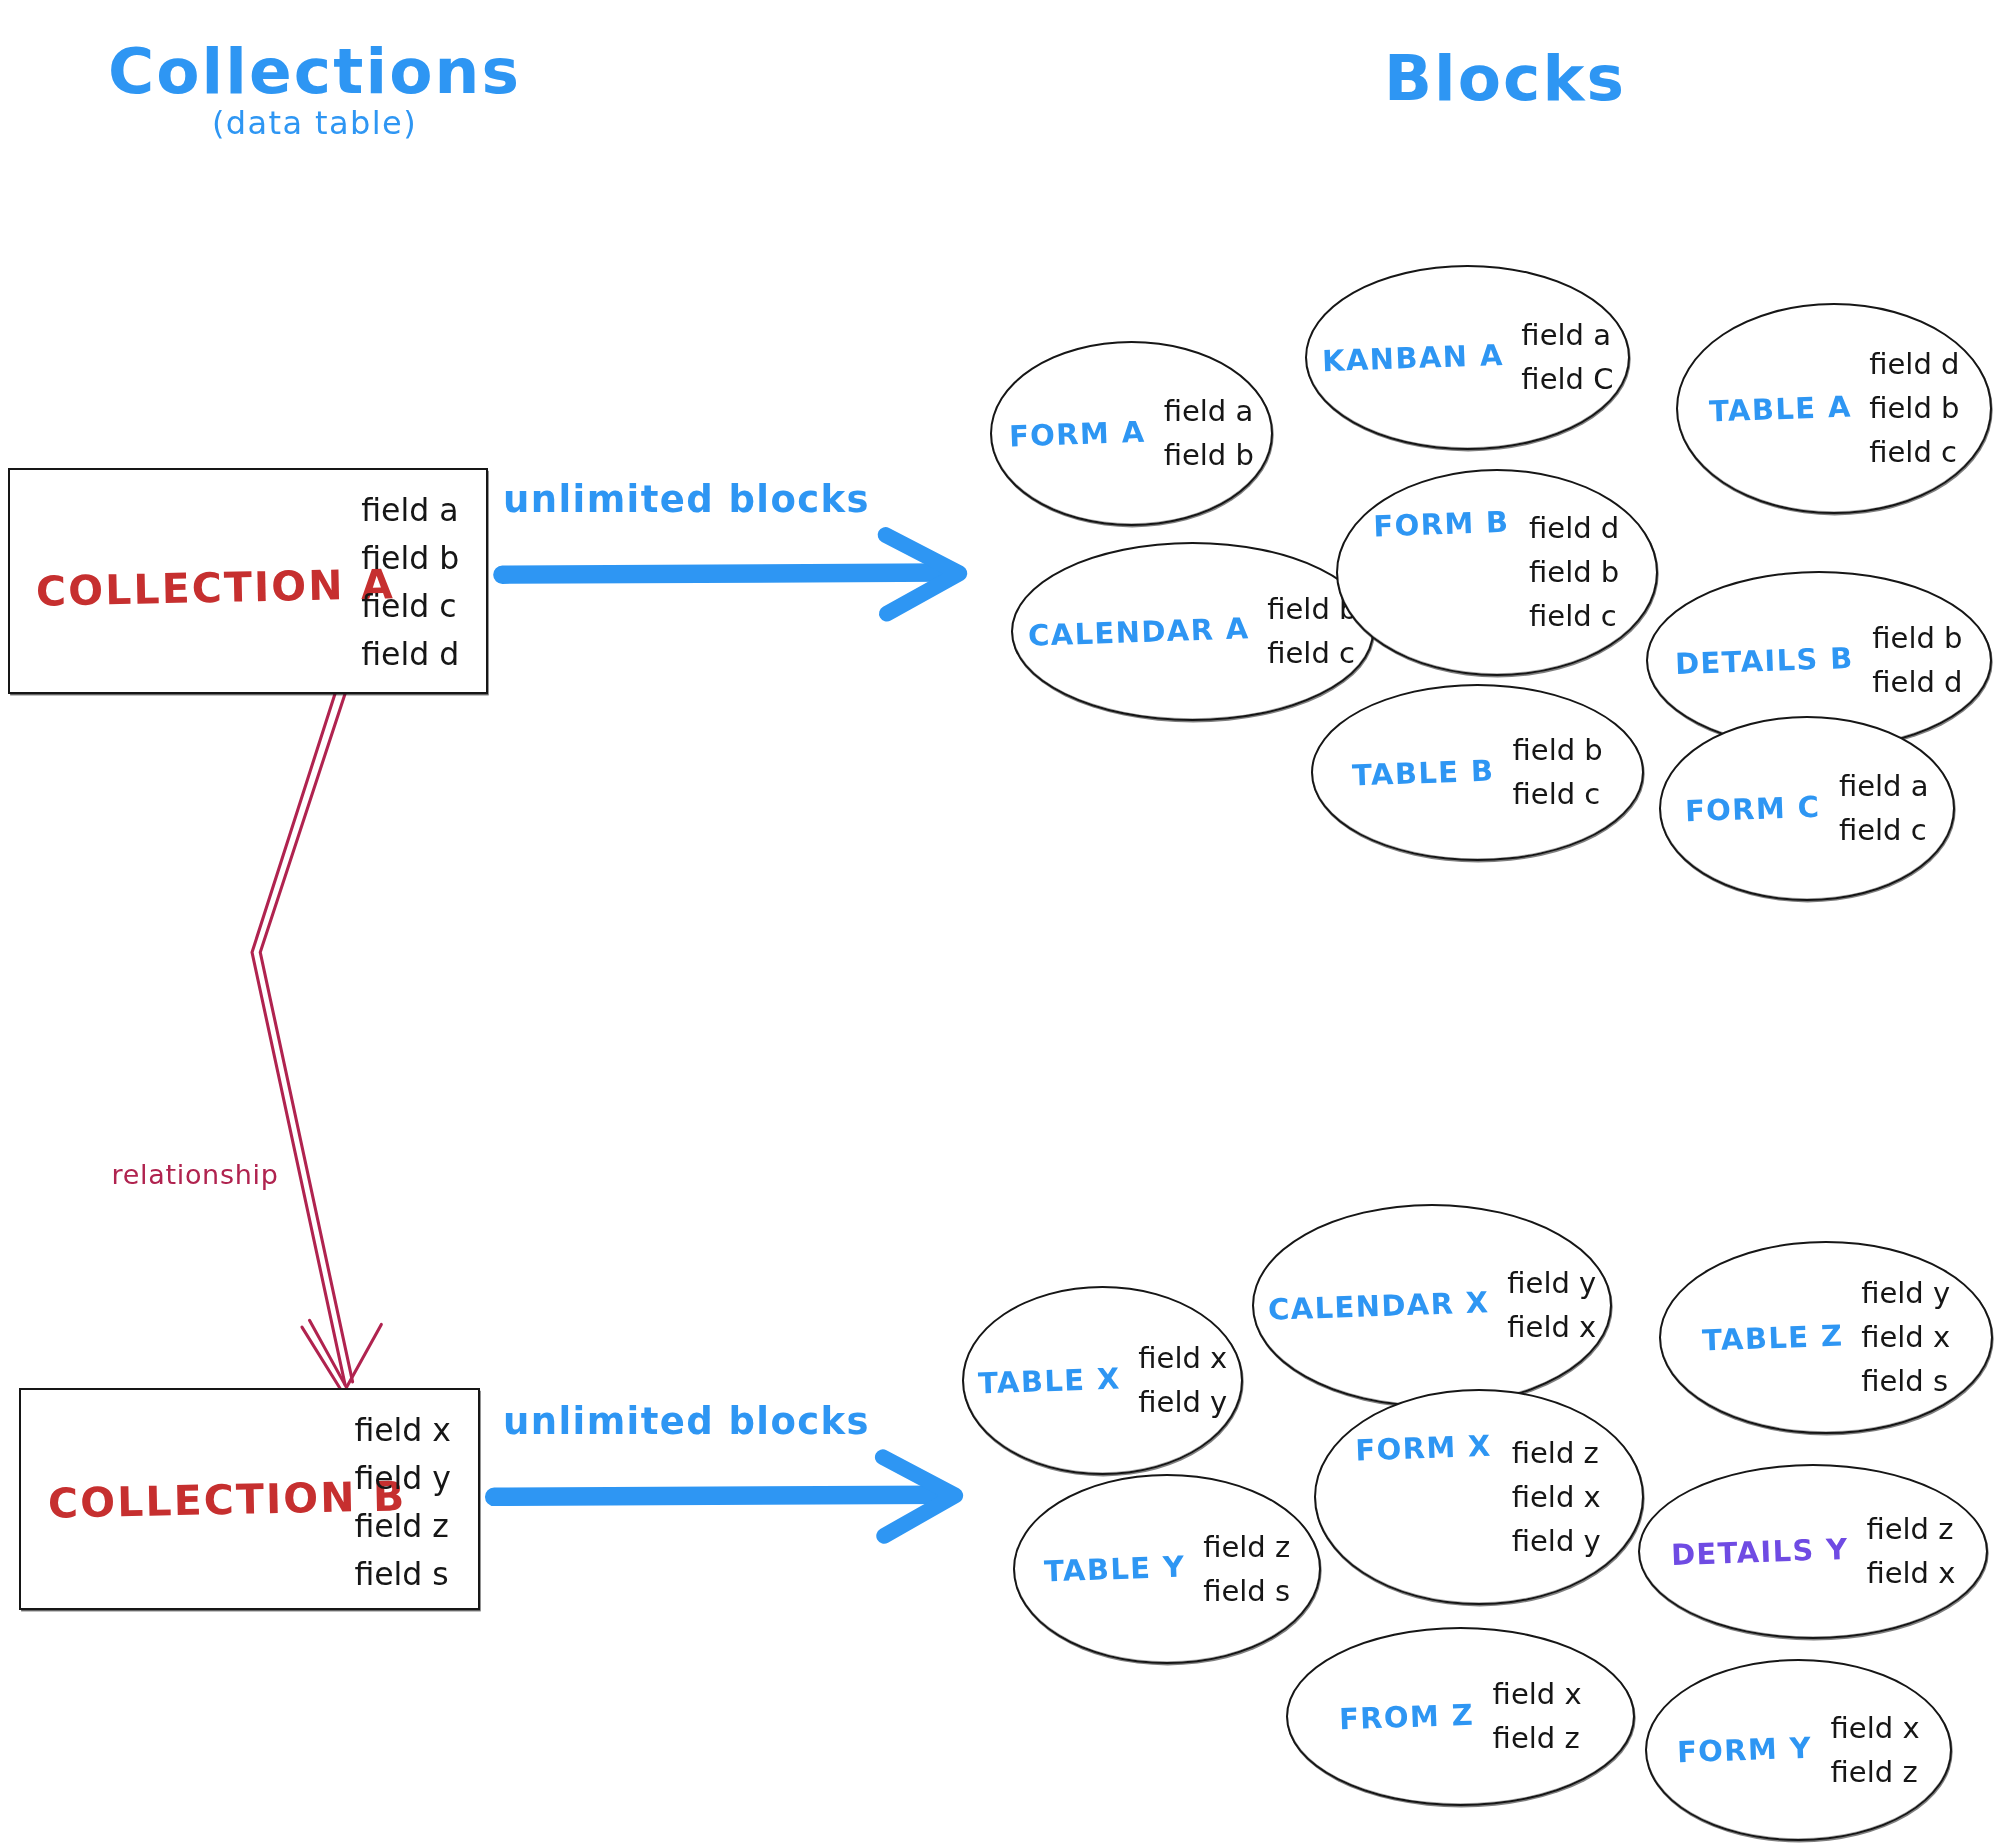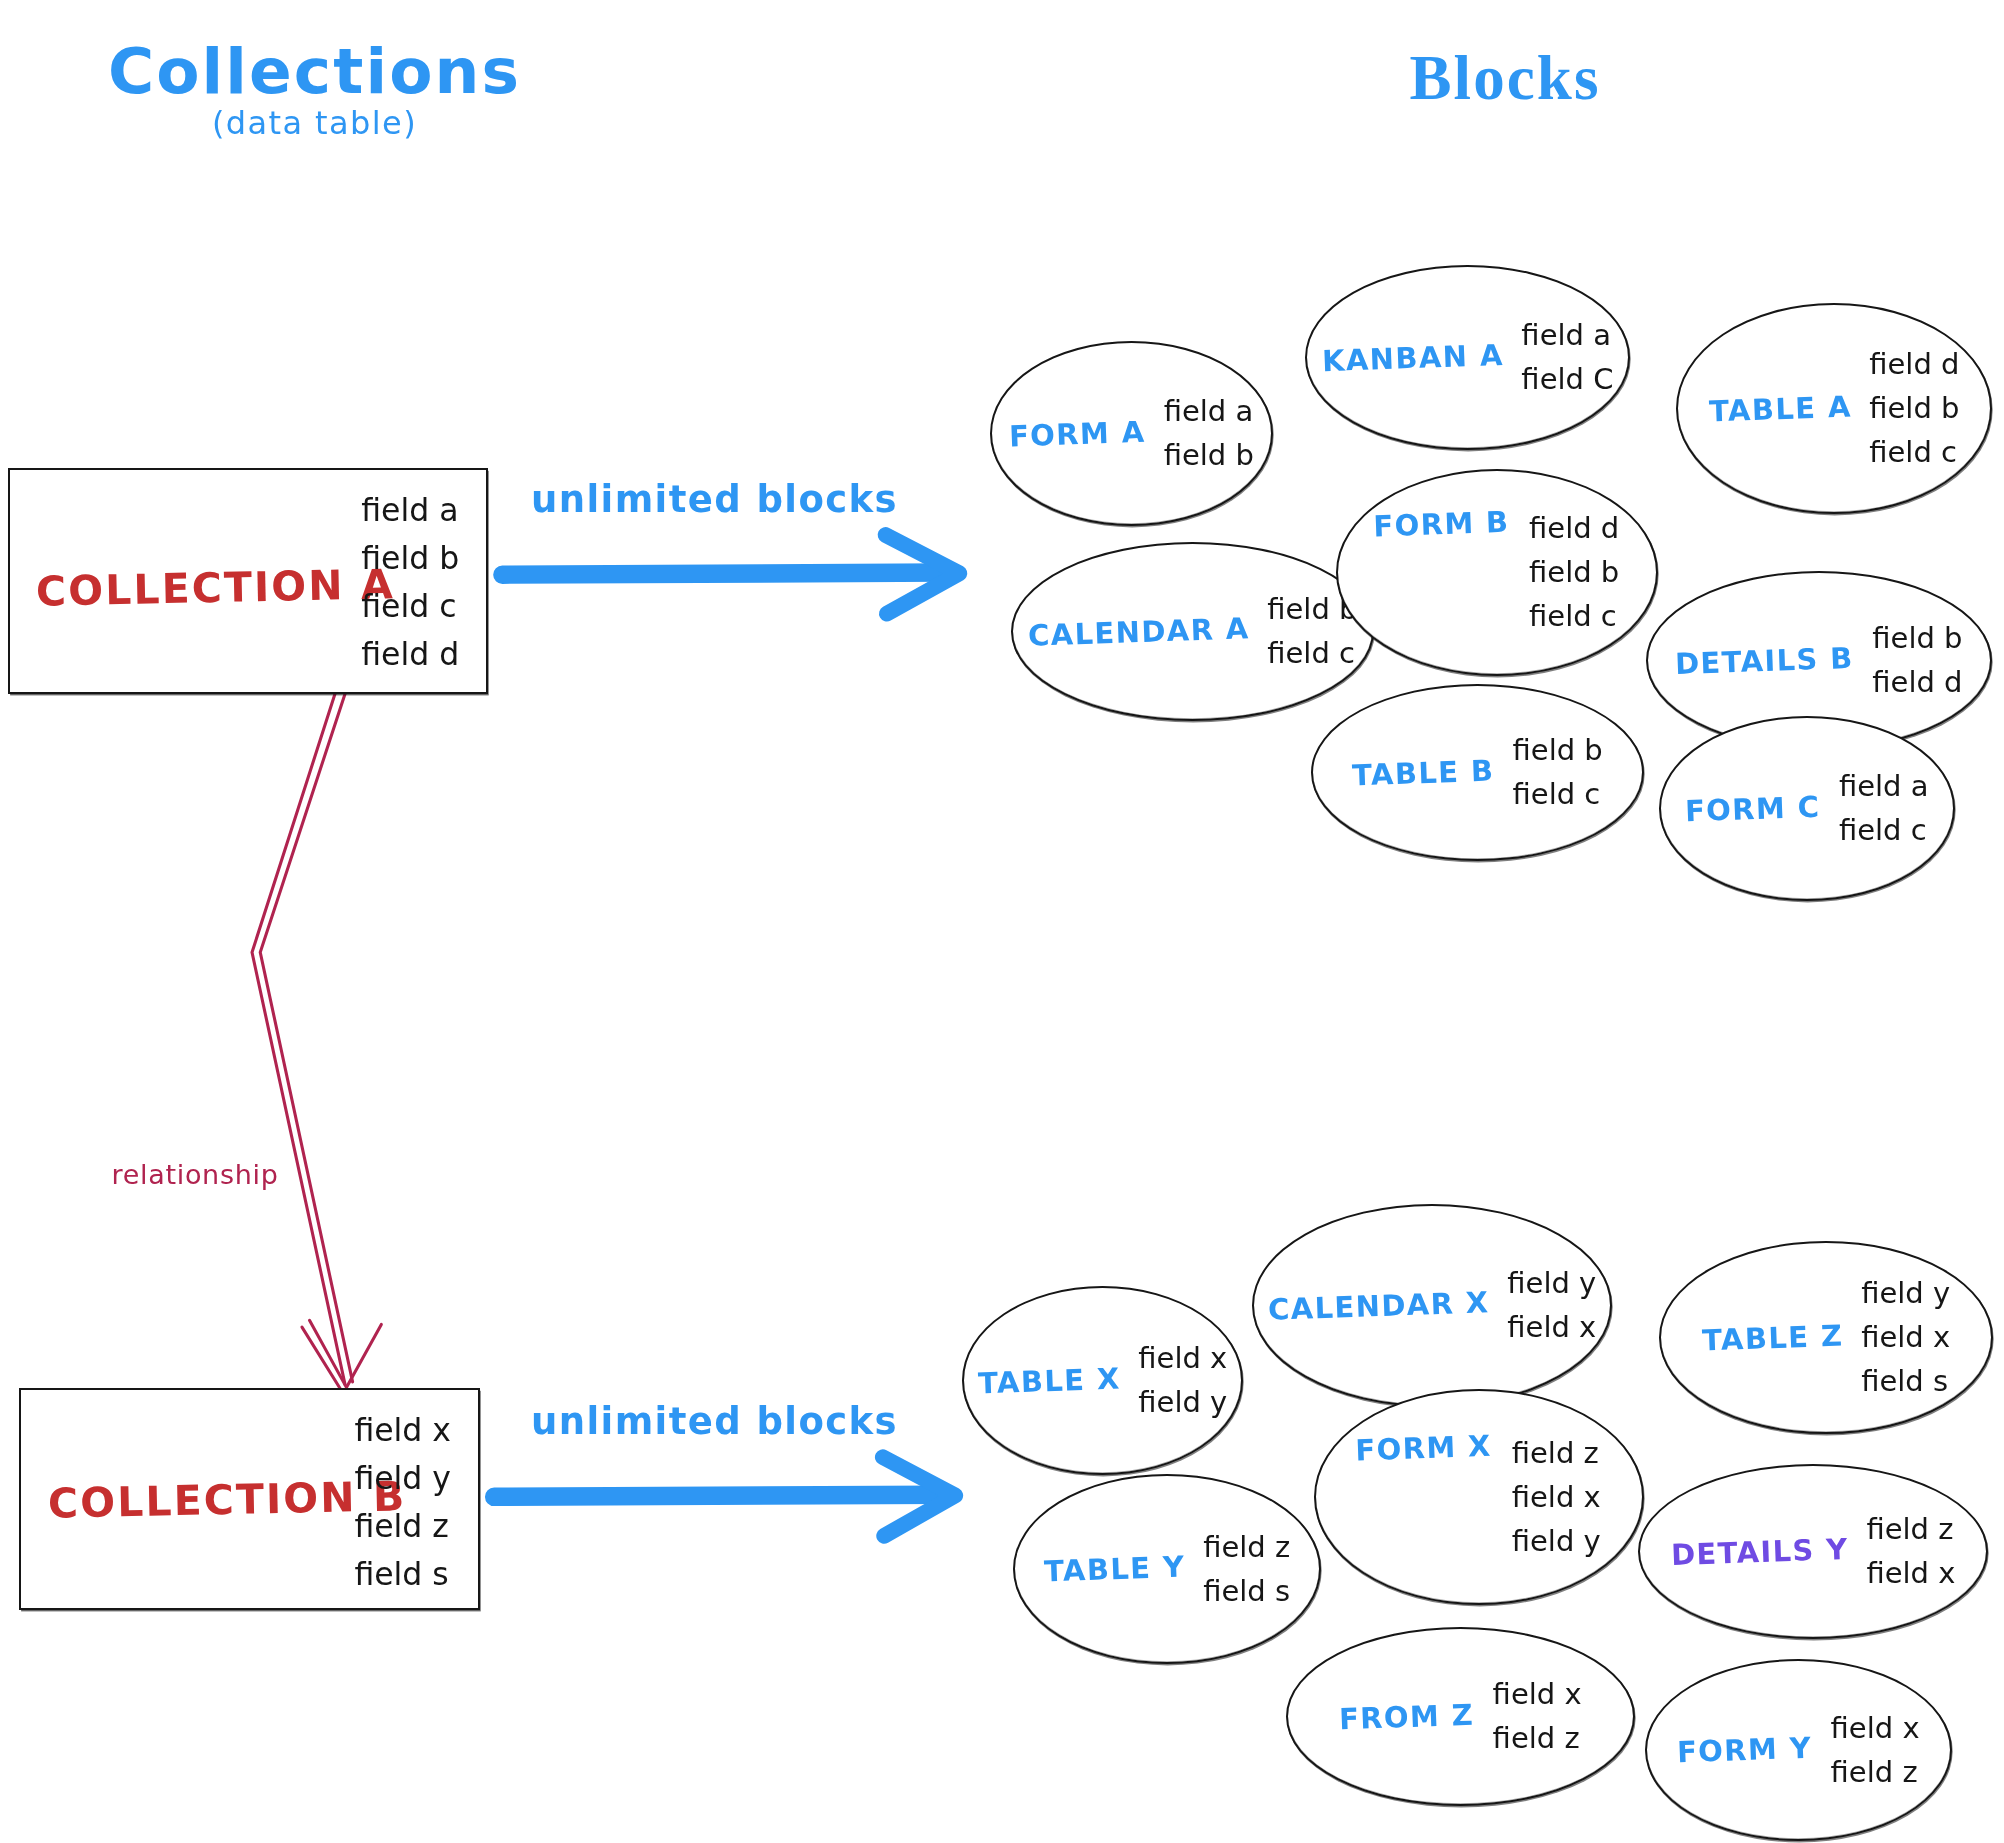--- a/index.html
+++ b/index.html
@@ -11,34 +11,34 @@
   }
   *{box-sizing:border-box;}
   body{margin:0;background:#ffffff;font-family:"DejaVu Sans", sans-serif;color:var(--ink);}
   .canvas{position:relative;width:2005px;height:1843px;background:#ffffff;overflow:hidden;}
   .overlay{position:absolute;left:0;top:0;z-index:0;pointer-events:none;}
 
   .hdr-title{position:absolute;text-align:center;font-weight:bold;font-size:63px;color:var(--blue);letter-spacing:2.1px;z-index:2;margin-top:28px;}
   .hdr-sub{position:absolute;text-align:center;font-size:32px;color:var(--blue);letter-spacing:1.4px;z-index:2;}
   .hdr-collections{left:75px;top:6.8px;width:479px;}
   .sub-collections{left:75px;top:104px;width:479px;}
-  .hdr-blocks{left:1341px;top:13.7px;width:328px;font-family:Liberation Serif, serif;}
+  .hdr-blocks{left:1341px;top:13.7px;width:328px;}
   .sub-blocks{left:1334px;top:112px;width:342px;}
 
   .collection-box{position:absolute;border:2.7px solid var(--ink);background:#fff;z-index:1;
     box-shadow:1.4px 2.1px 0 -0.7px rgba(22,22,22,.65);}
   .box-a{left:8.2px;top:468px;width:480px;height:226px;}
   .box-b{left:19px;top:1388px;width:461px;height:222px;}
   .collection-name{position:absolute;font-size:41px;font-weight:bold;color:var(--red);letter-spacing:2.1px;transform:rotate(-1.2deg);white-space:nowrap;}
   .box-a .collection-name{left:26px;top:94px;}
   .box-b .collection-name{left:27px;top:86px;}
   .collection-fields{position:absolute;right:27px;top:16.4px;display:flex;flex-direction:column;}
   .collection-fields span{font-size:31.5px;line-height:48px;white-space:nowrap;}
 
-  .arrow-label{position:absolute;text-align:right;font-size:37px;font-weight:bold;color:var(--blue);letter-spacing:1.4px;z-index:2;padding-left:16px;}
+  .arrow-label{position:absolute;text-align:left;font-size:37px;font-weight:bold;color:var(--blue);letter-spacing:1.4px;z-index:2;padding-left:16px;}
   .arrow-label-a{left:487px;top:478px;width:411px;}
   .arrow-label-b{left:487px;top:1400px;width:411px;}
   .rel-label{position:absolute;left:82px;top:1159px;width:226px;text-align:center;font-size:27px;color:var(--crimson);letter-spacing:0.7px;z-index:2;}
 
   .blk{position:absolute;border:2.1px solid var(--ink);border-radius:50%;background:#fff;z-index:1;
     display:flex;align-items:center;justify-content:center;gap:18px;padding:0 23px;
     box-shadow:0.7px 1.4px 0 0 rgba(22,22,22,.55), inset 0 -0.7px 0 0 rgba(22,22,22,.35);}
   .blk-label{font-size:29px;font-weight:bold;color:var(--blue);letter-spacing:1.4px;transform:rotate(-2deg);white-space:nowrap;}
   .blk-label.purple{color:var(--purple);}
   .blk-label.raise{transform:rotate(-2deg) translateY(-49px);}

